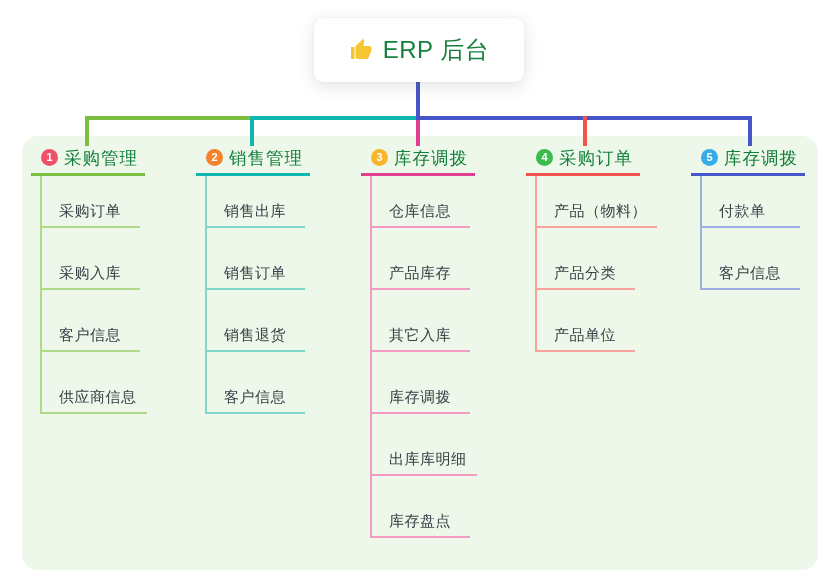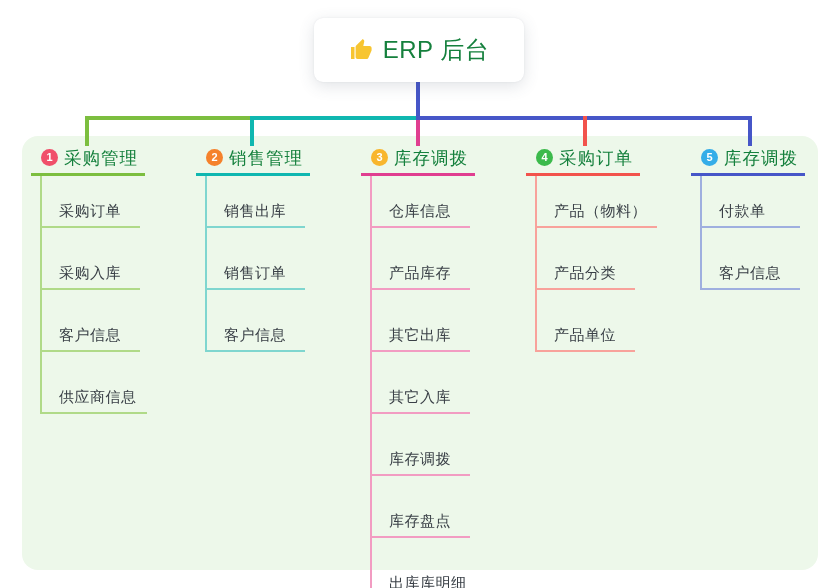--- a/index.html
+++ b/index.html
@@ -115,37 +115,37 @@
   </div>
 
   <div class="branch b2 pos2">
     <div class="branch-header">
       <span class="badge">2</span>
       <span class="branch-title">销售管理</span>
     </div>
     <div class="items">
       <div class="item">销售出库</div>
       <div class="item">销售订单</div>
+      <div class="item">销售退货</div>
       <div class="item">客户信息</div>
     </div>
   </div>
 
   <div class="branch b3 pos3">
     <div class="branch-header">
       <span class="badge">3</span>
       <span class="branch-title">库存调拨</span>
     </div>
     <div class="items">
       <div class="item">仓库信息</div>
       <div class="item">产品库存</div>
-      <div class="item">其它出库</div>
       <div class="item">其它入库</div>
       <div class="item">库存调拨</div>
+      <div class="item">出库库明细</div>
       <div class="item">库存盘点</div>
-      <div class="item">出库库明细</div>
     </div>
   </div>
 
   <div class="branch b4 pos4">
     <div class="branch-header">
       <span class="badge">4</span>
       <span class="branch-title">采购订单</span>
     </div>
     <div class="items">
       <div class="item">产品（物料）</div>

